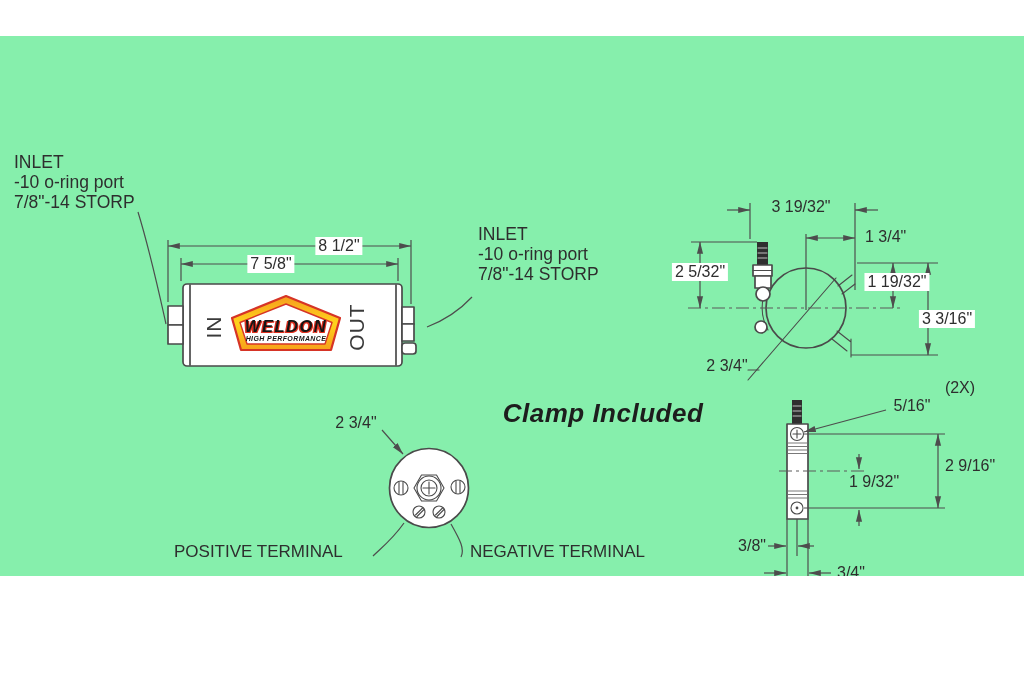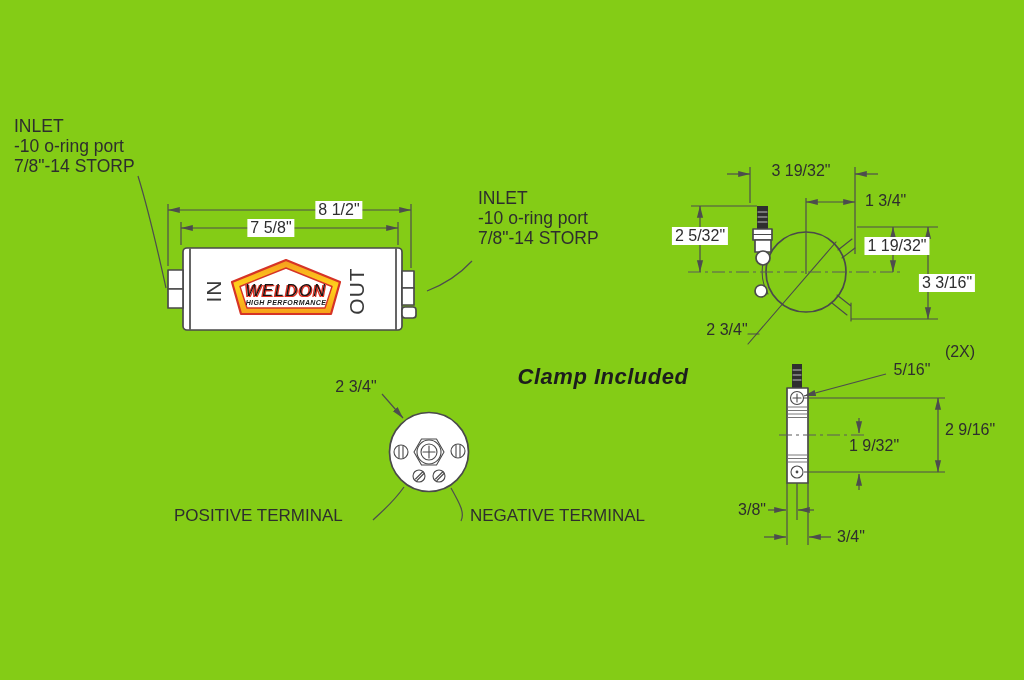--- a/index.html
+++ b/index.html
@@ -1,29 +1,29 @@
 <!DOCTYPE html>
 <html><head>
 <meta charset="utf-8">
 <style>
   html,body{margin:0;padding:0;background:#ffffff;}
-  #stage{position:relative;width:1024px;height:680px;background:#84cc16;overflow:hidden;
-         font-family:"Liberation Sans",sans-serif;}
+  #stage{position:relative;width:1024px;height:540px;background:#86efac;overflow:hidden;
+         font-family:"Liberation Sans",sans-serif;margin-top:36px;}
   svg{position:absolute;left:0;top:0;}
   .label{position:absolute;color:#2e2e2e;white-space:nowrap;
          font-family:"Liberation Sans",sans-serif;}
   .block{font-size:17.5px;line-height:20px;}
   .dim{font-size:16px;transform:translate(-50%,-50%);}
   .dim.bg{background:#ffffff;padding:0 3px;}
   .aleft{transform:translate(0,-50%);}
   .aright{transform:translate(-100%,-50%);}
   .rot{font-size:21px;letter-spacing:1px;transform:translate(-50%,-50%) rotate(-90deg);color:#3a3a3a;}
-  .note{font-size:22px;font-weight:bold;font-style:italic;color:#1d1d1d;
+  .note{font-size:26px;font-weight:bold;font-style:italic;color:#1d1d1d;
         transform:translate(-50%,-50%);letter-spacing:0.5px;}
-  .brand{font-size:16.5px;font-weight:400;font-style:italic;letter-spacing:1.5px;color:#151515;
+  .brand{font-size:16.5px;font-weight:700;font-style:italic;letter-spacing:1.5px;color:#151515;
          text-shadow:-1.5px 1.5px 0 #e03020, 1px 1.5px 0 #e03020;
          transform:translate(-50%,-50%);}
   .tagline{font-size:7px;font-weight:bold;font-style:italic;color:#181818;letter-spacing:0.4px;
          transform:translate(-50%,-50%);}
   .geo{fill:none;stroke:#4a4a4a;stroke-width:1.7;stroke-linecap:round;stroke-linejoin:round;}
   .thin{stroke-width:1.1;}
   .dimln{fill:none;stroke:#4d4d4d;stroke-width:1.2;}
   .cline{fill:none;stroke:#5a5a5a;stroke-width:1.1;stroke-dasharray:13 4 3 4;}
   .hatch{stroke:#6a6a6a;stroke-width:0.9;}
 </style>

